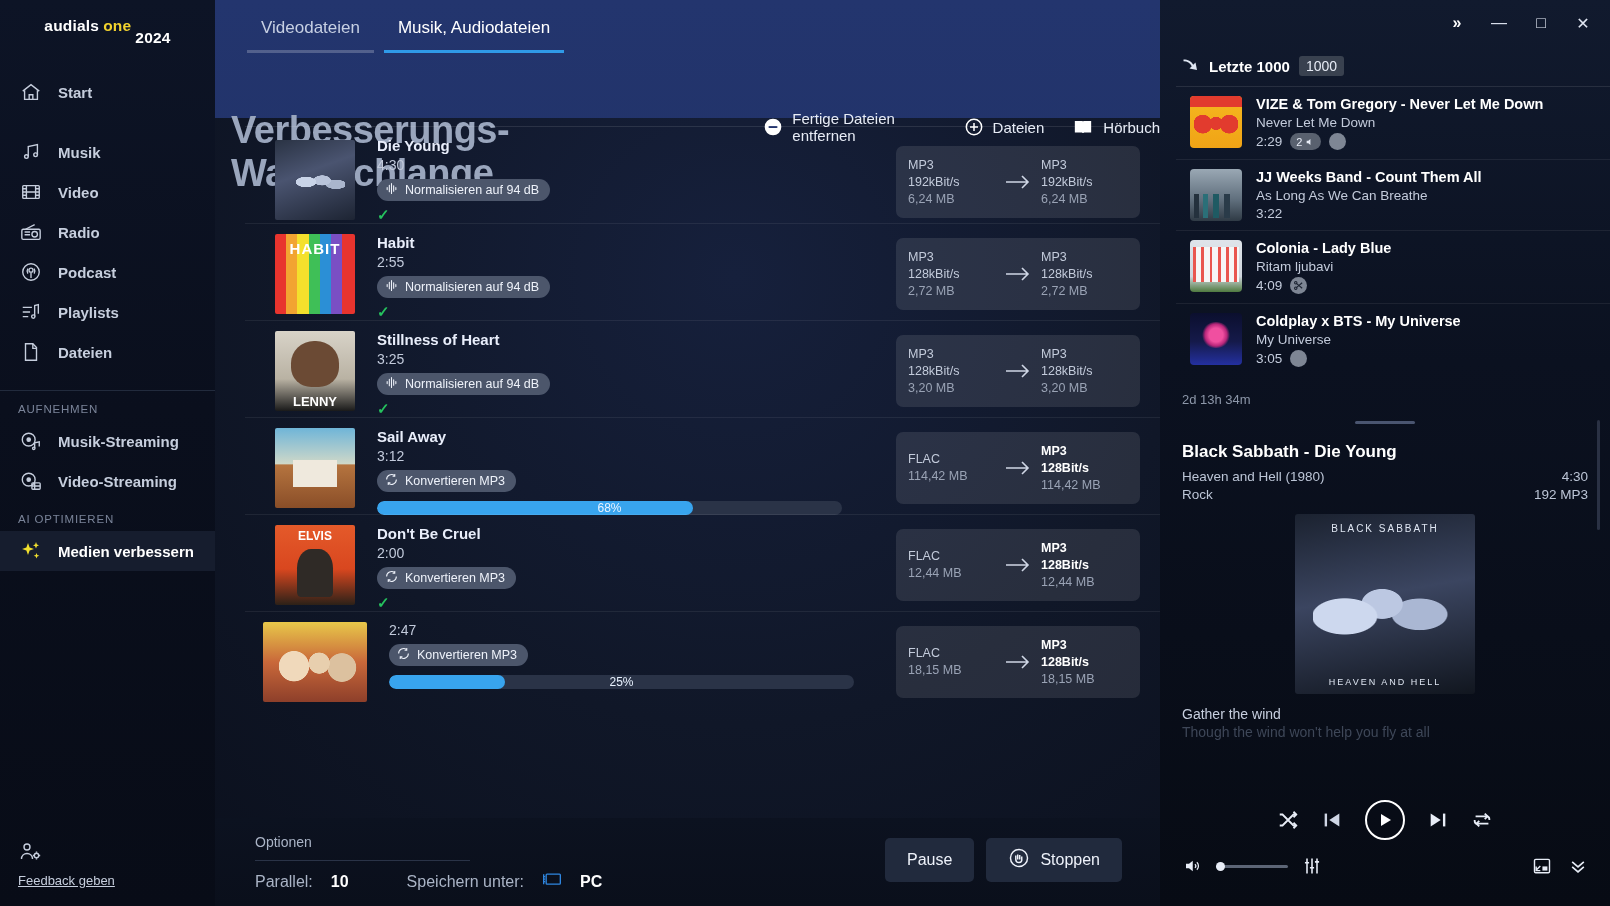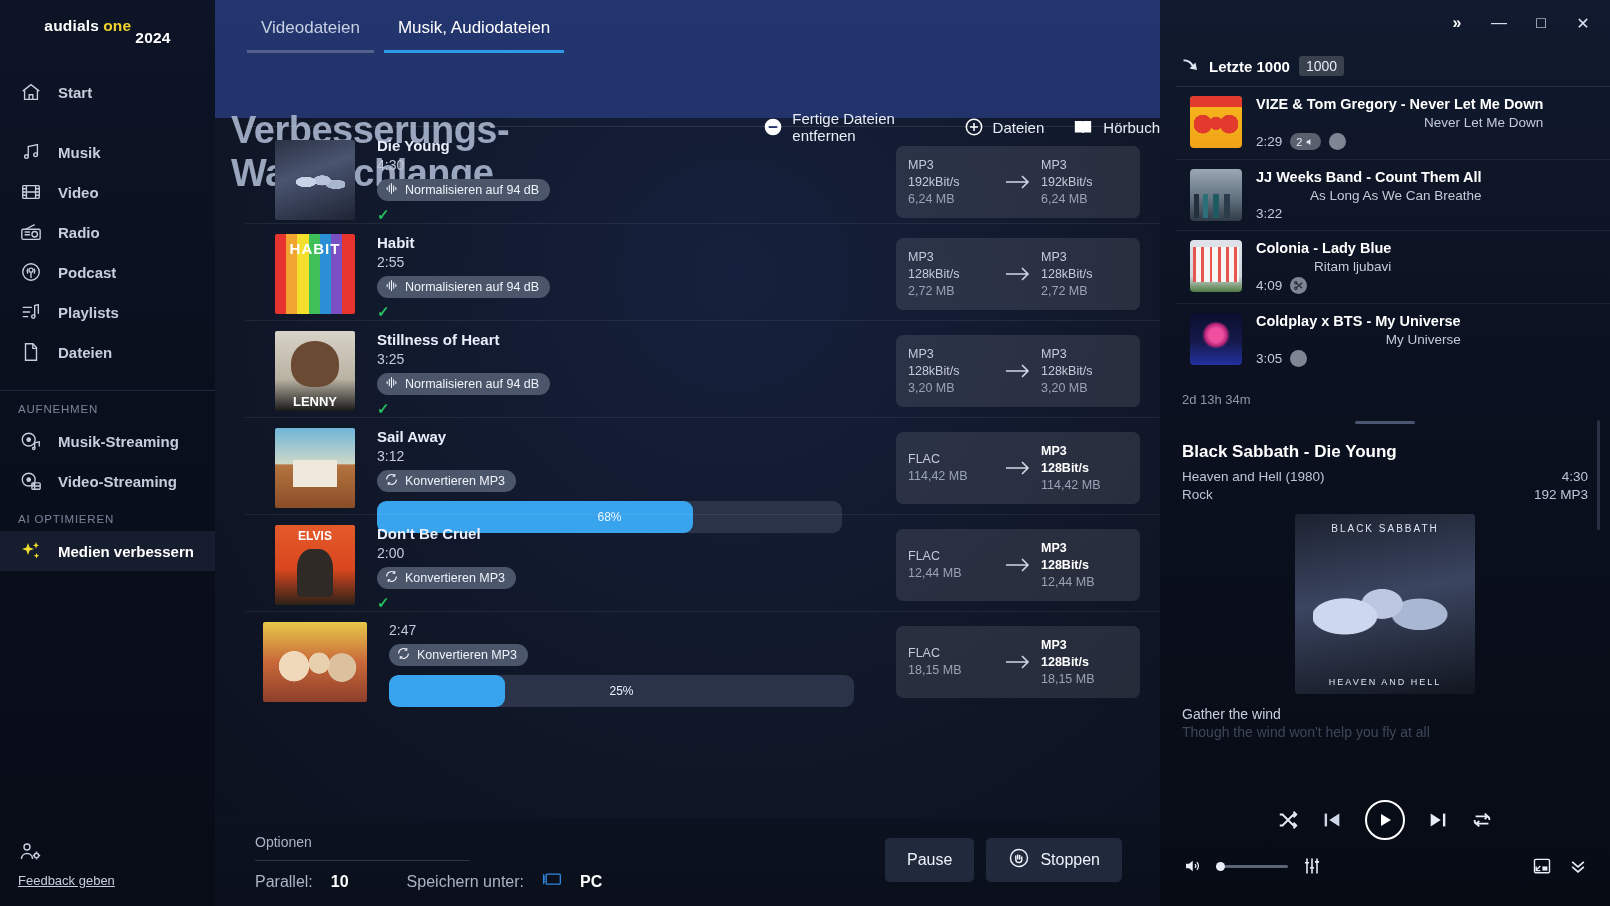--- a/index.html
+++ b/index.html
@@ -95,21 +95,21 @@
   .meta { flex: 1 1 auto; min-width: 0; padding-right: 16px; }
   .title { color:#e9eefb; font-size:15px; font-weight:bold; margin-bottom: 3px;}
   .dur { color:#c2cadb; font-size:14px; margin-bottom: 6px;}
   .chip {
     display:inline-flex; align-items:center; gap:7px;
     background:#4c566b; color:#eef2fa; font-size:12.5px;
     border-radius: 11px; padding: 3px 11px 3px 8px; height:22px;
   }
   .check { color:#25c25e; font-size:15px; font-weight:bold; margin-top: 5px; display:block; }
   .progress {
-    margin-top: 9px; height: 32px; width: 465px; background:#2a3347; border-radius: 9px;
+    margin-top: 9px; height: 14px; width: 465px; background:#2a3347; border-radius: 9px;
     position: relative; overflow: hidden;
   }
   .progress .fill { position:absolute; left:0; top:0; bottom:0; background:#38a4ee; border-radius: 9px;}
   .progress .pct {
     position:absolute; left:0; right:0; top:0; bottom:0; display:flex;
     align-items:center; justify-content:center; font-size:12px; color:#eaf3ff;
   }
   .fmtbox {
     width: 244px; flex: 0 0 244px; margin-right: 20px; margin-top: 4px;
     background: rgba(255,255,255,.10); border-radius: 7px;
@@ -156,21 +156,21 @@
   .panel-head { display:flex; align-items:center; gap:9px; padding: 10px 0 10px 22px; }
   .panel-head .ph-title { color:#ffffff; font-weight:bold; font-size:15px; }
   .badge { background:#39414f; color:#e6ebf5; font-size:14px; border-radius:3px; padding:2px 7px;}
   .tracklist { padding-left: 8px; }
   .track {
     display:flex; gap: 14px; padding: 9px 14px 9px 14px; margin-left: 8px;
     border-top: 1px solid rgba(255,255,255,.07); cursor:pointer;
   }
   .track:first-child { border-top: 1px solid rgba(255,255,255,.10); }
   .tcov { width: 52px; height: 52px; flex:0 0 52px; border-radius:4px; overflow:hidden; }
-  .tmeta { min-width: 0; text-align: right; }
+  .tmeta { min-width: 0; }
   .tname { color:#ffffff; font-weight:bold; font-size:14.5px; margin-bottom: 3px; white-space:nowrap; overflow:hidden;}
   .talb { color:#c3cbdb; font-size:13.5px; margin-bottom: 3px;}
   .trow3 { display:flex; align-items:center; gap:8px; color:#c3cbdb; font-size:13.5px;}
   .pill {
     background:#59616f; color:#e8edf7; border-radius:9px; font-size:11px;
     display:flex; align-items:center; gap:3px; padding: 1px 6px; height:17px;
   }
   .circ { width:17px; height:17px; border-radius:50%; background:#7e8694; display:inline-block;}
   .elapsed { color:#8d97a9; font-size:13px; padding: 16px 0 0 22px;}
   .scrollmark { position:absolute; right:10px; top:420px; width:3px; height:110px; background:#2a3144; border-radius:2px;}

